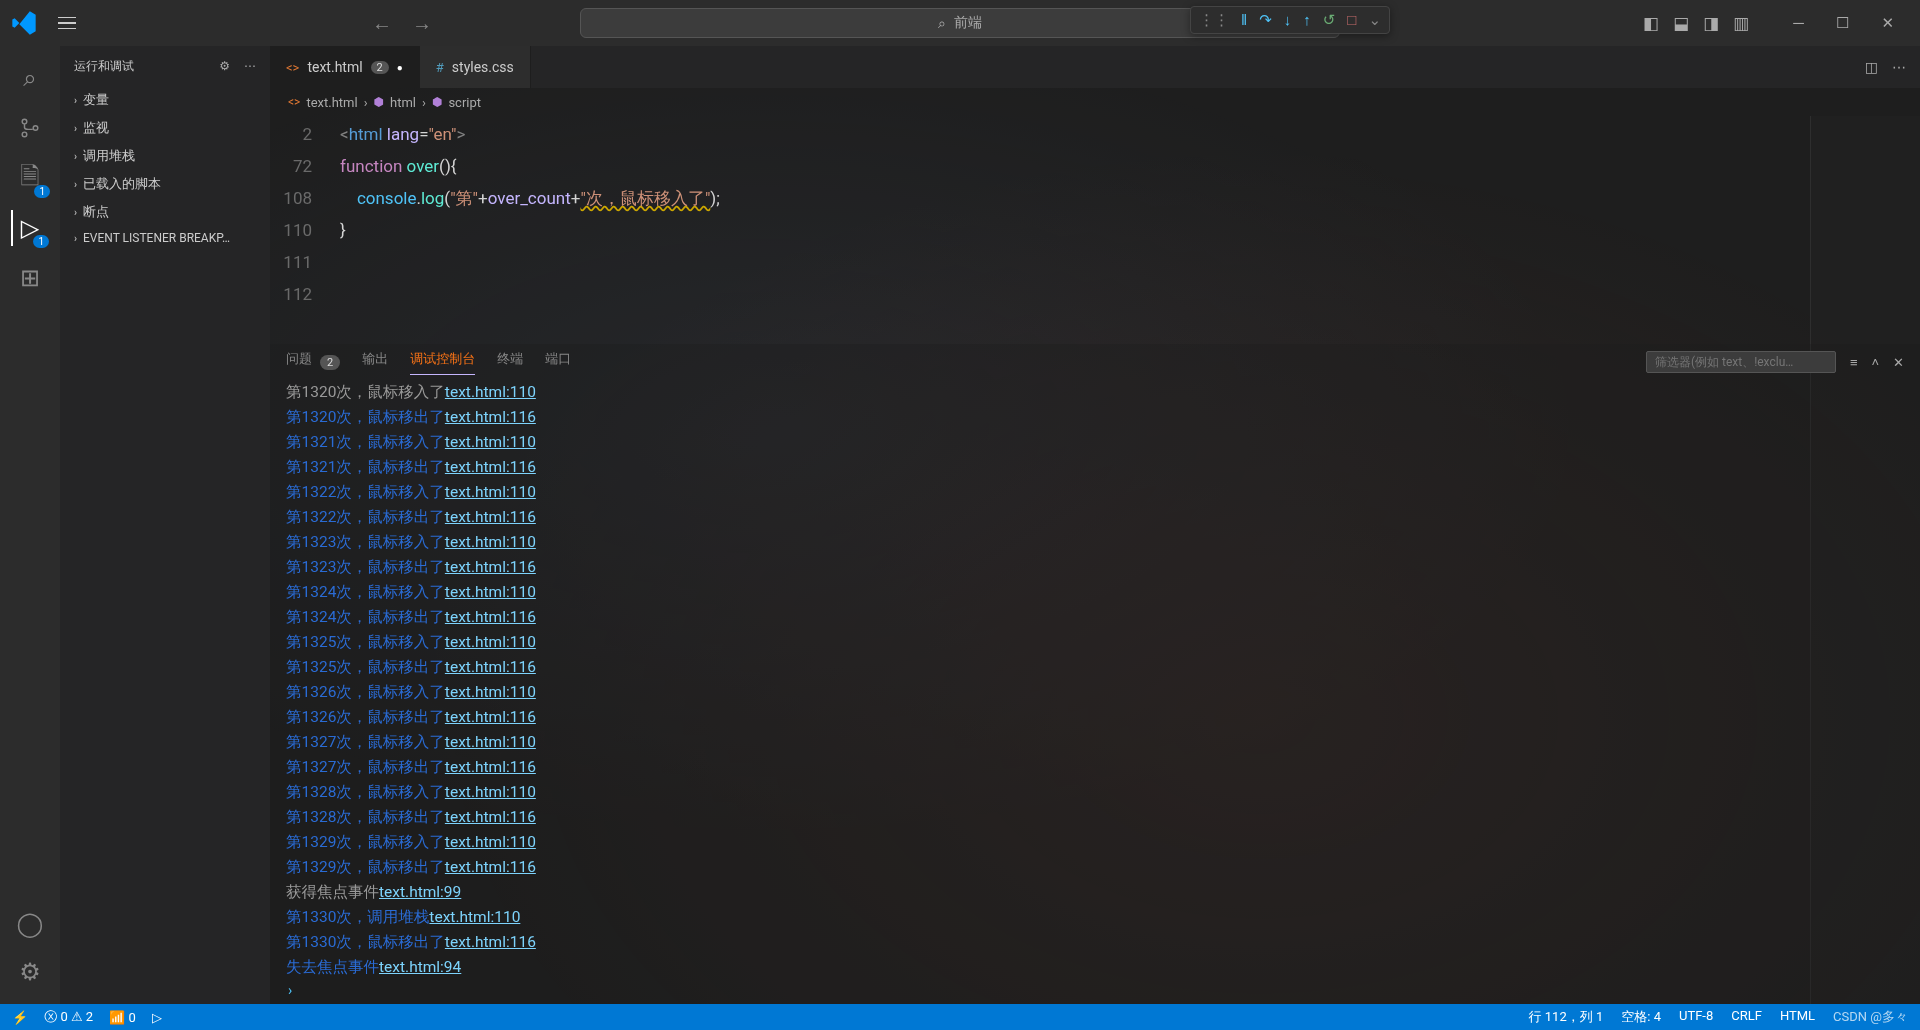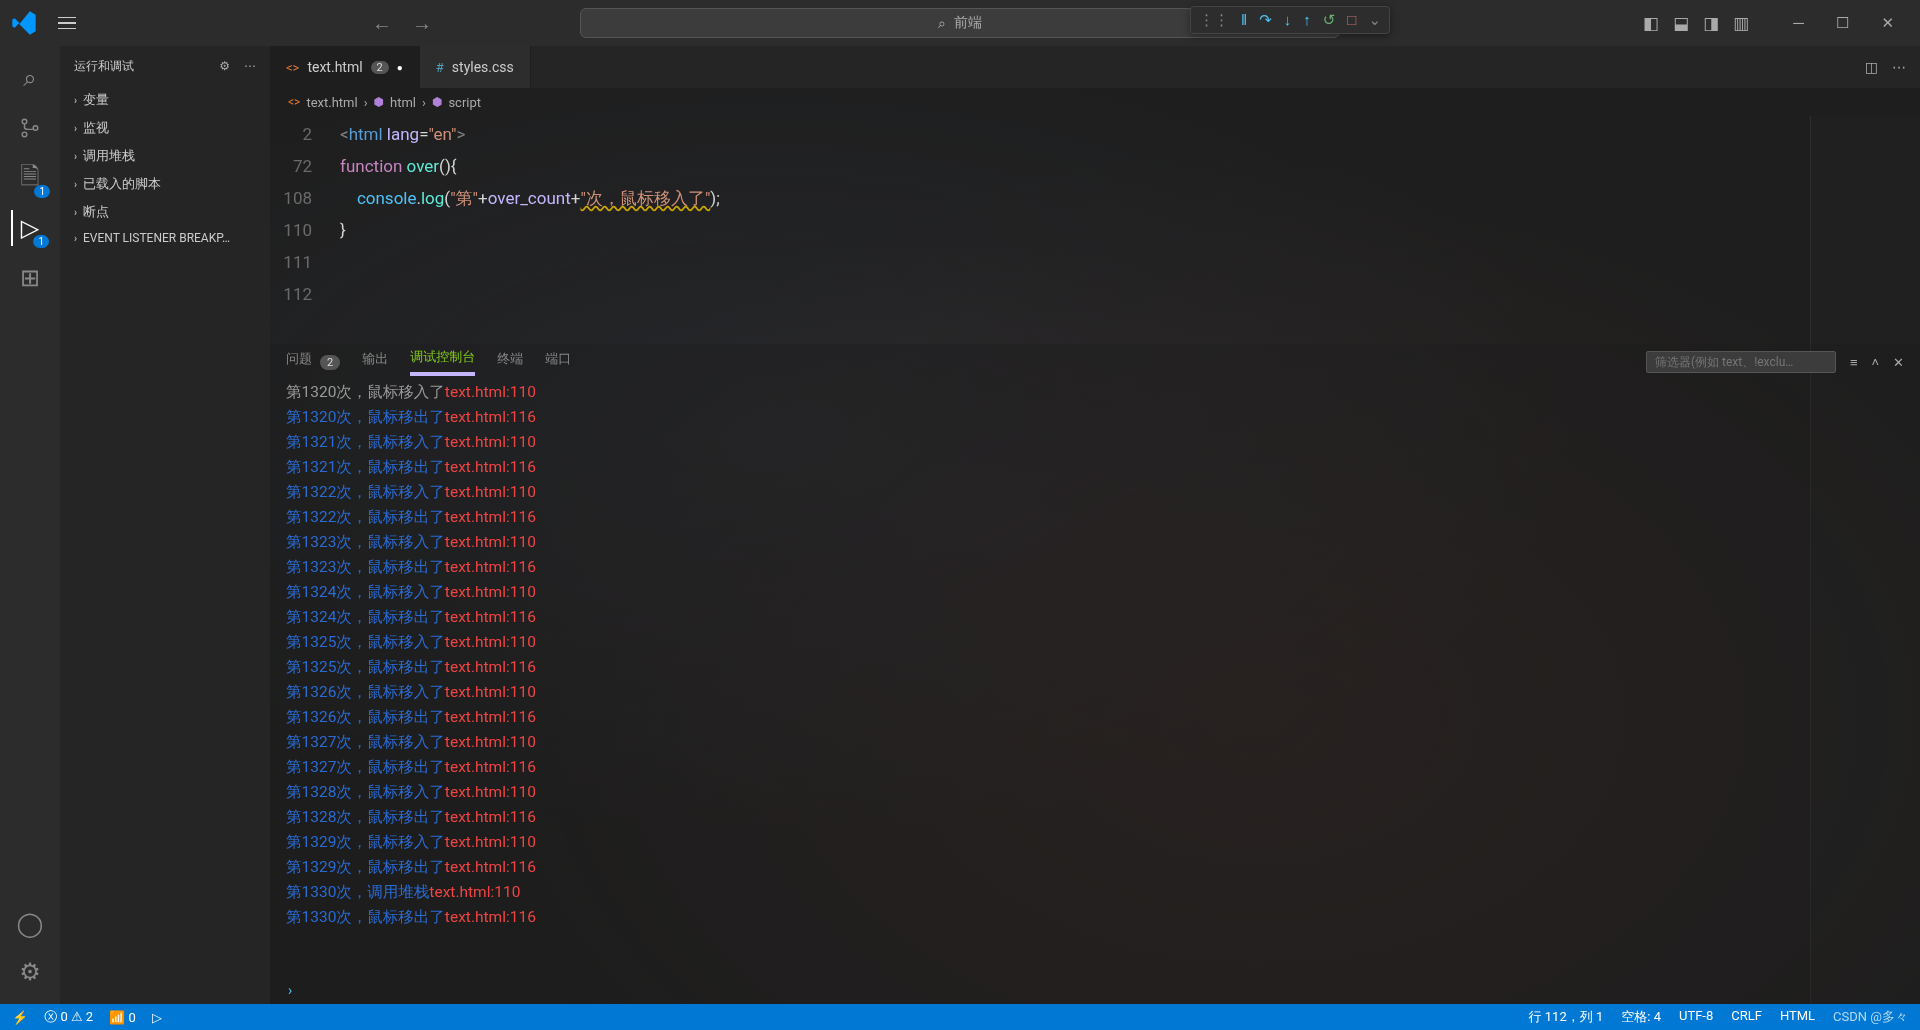--- a/index.html
+++ b/index.html
@@ -51,29 +51,29 @@
 .code-lines .tok-str{color:#ce9178}
 .code-lines .tok-fn{color:#5eead4}
 .code-lines .tok-id{color:#4fc3f7}
 .code-lines .tok-zh{color:#ce9178;text-decoration:wavy underline #cca700}
 .code-lines .tok-punc{color:#d4d4d4}
 .code-lines .tok-func{color:#569cd6}
 .minimap{width:110px;background:rgba(40,40,40,0.3);position:absolute;right:0;top:70px;bottom:0;border-left:1px solid rgba(80,80,80,0.3)}
 .panel{height:660px;display:flex;flex-direction:column;z-index:2;background:rgba(30,30,30,0.35)}
 .panel-tabs{height:36px;display:flex;align-items:center;padding:0 16px;gap:22px;font-size:13px}
 .panel-tabs .ptab{color:#888;cursor:pointer;padding-bottom:6px}
-.panel-tabs .ptab.active{color:#84cc16;border-bottom:4px solid #c4b5fd}
+.panel-tabs .ptab.active{color:#f97316;border-bottom:1px solid #c4b5fd}
 .panel-tabs .pcnt{background:#555;border-radius:10px;font-size:11px;padding:1px 7px;color:#ddd;margin-left:-14px}
 .panel-tabs .right{margin-left:auto;display:flex;gap:14px;align-items:center}
 .filter-input{background:#3c3c3c;border:1px solid #555;color:#aaa;padding:3px 8px;width:190px;border-radius:2px;font-size:12px}
 .console{flex:1;overflow:auto;font-size:15.5px;padding:0 16px}
 .console .row{display:flex;justify-content:flex-start;line-height:25px}
 .console .msg{color:#2a6bd4}
 .console .msg.gray{color:#999}
-.console .src{color:#ef4444;cursor:pointer}
+.console .src{color:#7dd3fc;text-decoration:underline;cursor:pointer}
 .prompt{height:28px;display:flex;align-items:center;padding:0 18px;color:#4fc3f7}
 .statusbar{height:26px;background:#0078d4;color:#fff;display:flex;align-items:center;padding:0 12px;font-size:13px;gap:16px}
 .statusbar .right{margin-left:auto;display:flex;gap:18px}
 .statusbar span{cursor:pointer}
 svg{display:block}
 </style>
 </head>
 <body>
 
 <div class="titlebar">
@@ -311,26 +311,34 @@
           </div>
           <div class="row">
             <span class="msg">第1329次，鼠标移入了</span>
             <span class="src">text.html:110</span>
           </div>
           <div class="row">
             <span class="msg">第1329次，鼠标移出了</span>
             <span class="src">text.html:116</span>
           </div>
           <div class="row">
+            <span class="msg gray">获得焦点事件</span>
+            <span class="src">text.html:99</span>
+          </div>
+          <div class="row">
             <span class="msg">第1330次，调用堆栈</span>
             <span class="src">text.html:110</span>
           </div>
           <div class="row">
             <span class="msg">第1330次，鼠标移出了</span>
             <span class="src">text.html:116</span>
+          </div>
+          <div class="row">
+            <span class="msg">失去焦点事件</span>
+            <span class="src">text.html:94</span>
           </div>
         </div>
       <div class="prompt">›</div>
     </div>
   </div>
 </div>
 
 <div class="statusbar">
   <span>⚡</span>
   <span>ⓧ <span>0</span> ⚠ <span>2</span></span>

